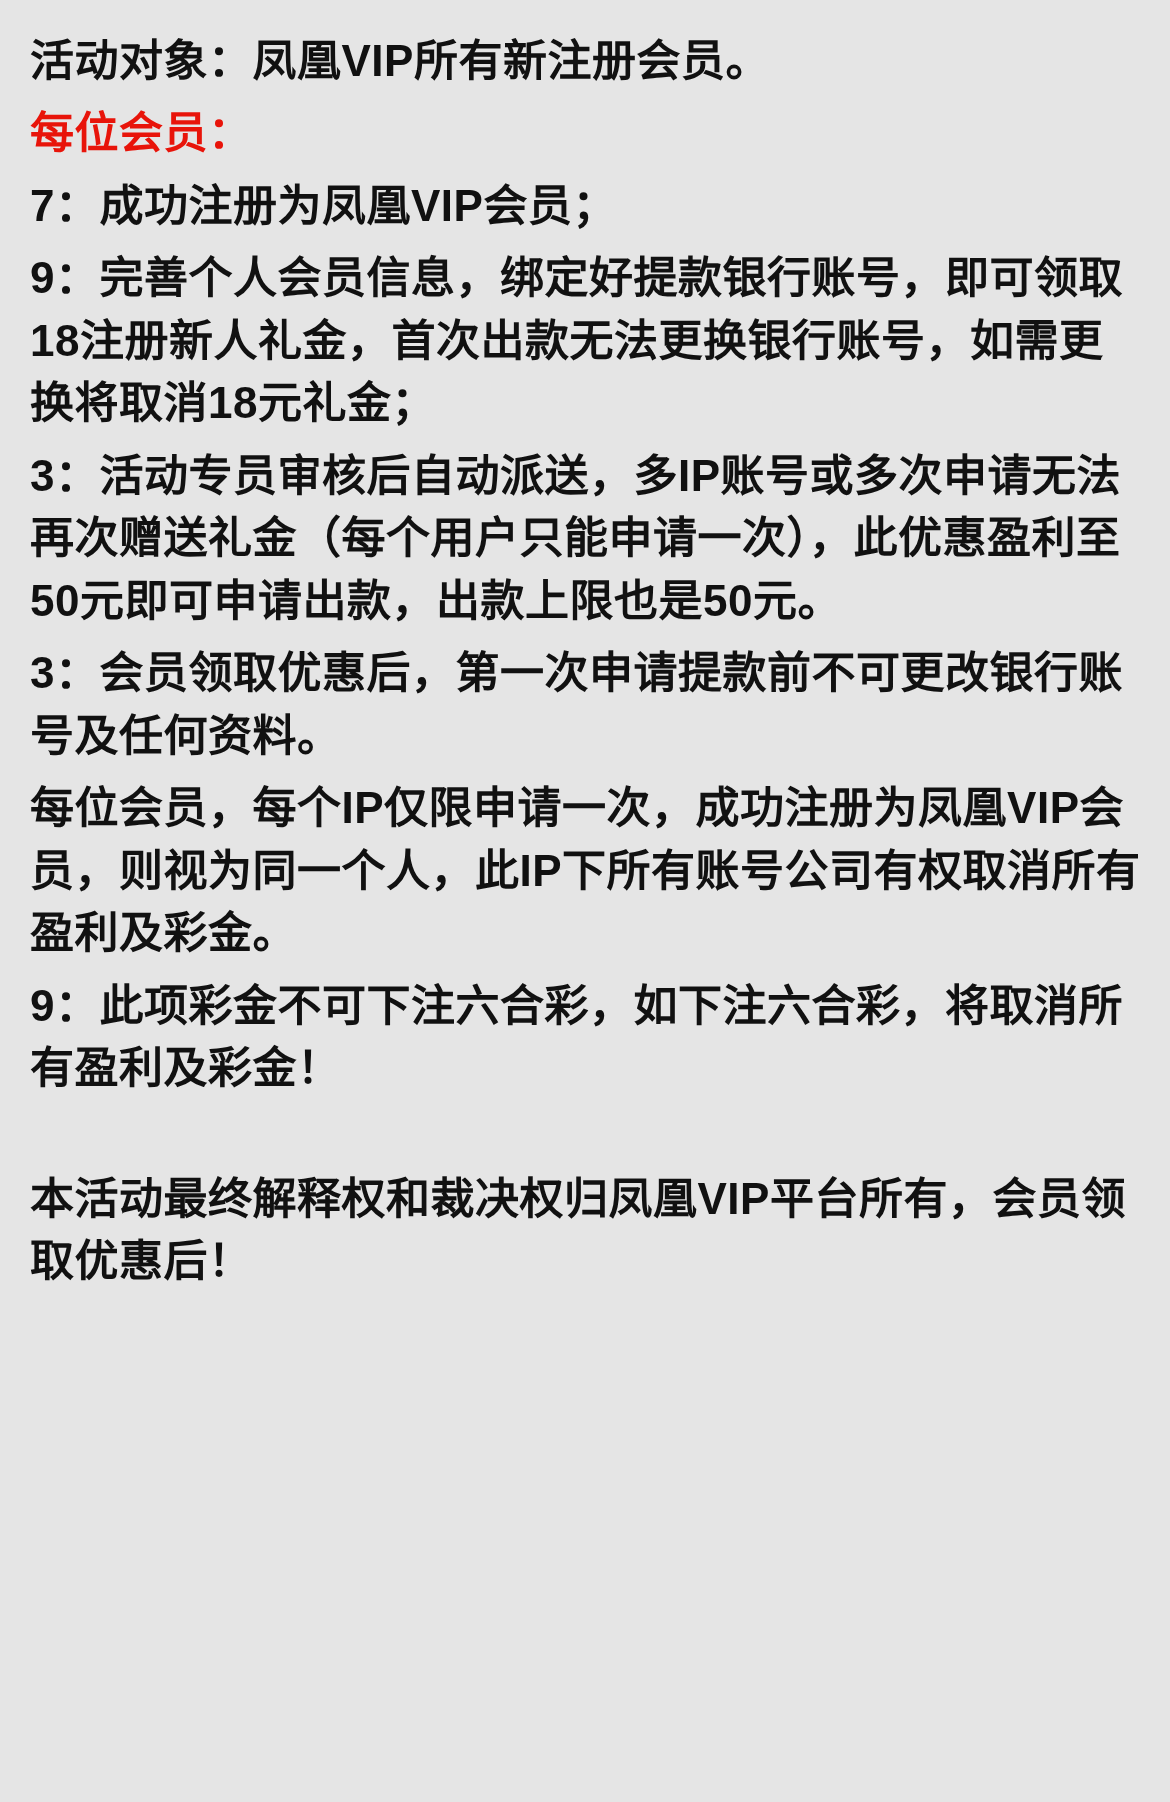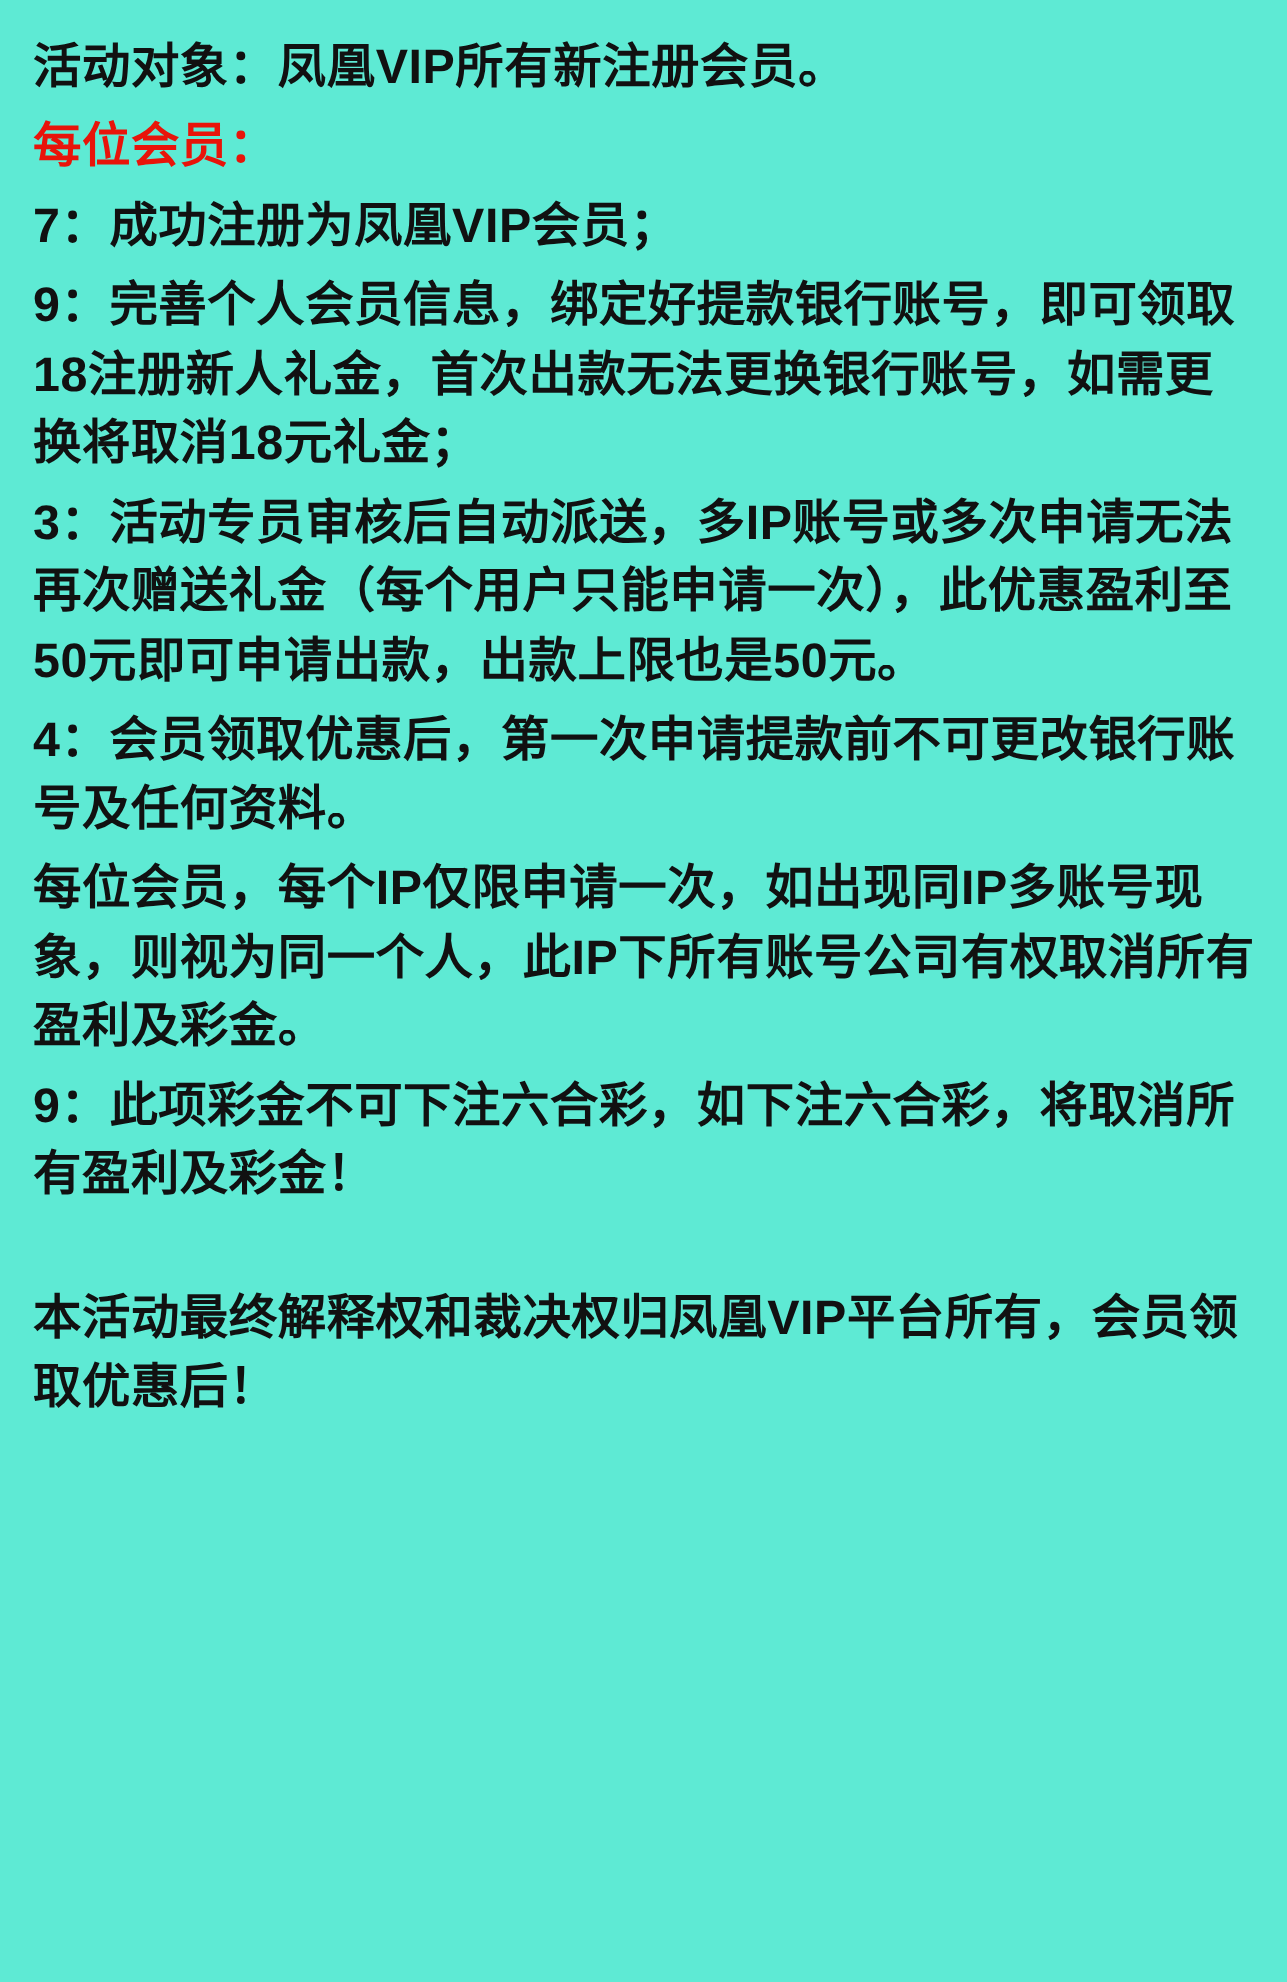--- a/index.html
+++ b/index.html
@@ -12,21 +12,21 @@
     min-height: 1802px;
     font-family: "Liberation Sans", "DejaVu Sans", sans-serif;
     color: #111111;
     -webkit-font-smoothing: antialiased;
   }
   .page {
     box-sizing: border-box;
     width: 1170px;
     min-height: 1802px;
     padding: 30px 28px 24px 30px;
-    background: #5eead4;
+    background: #e5e5e5;
   }
   .para {
     font-size: 44px;
     font-weight: 700;
     line-height: 1.42;
     letter-spacing: 0.5px;
     margin: 0 0 10px 0;
     color: #111111;
     word-break: break-all;
   }
@@ -46,23 +46,23 @@
 
 
   <p class="para red">每位会员：</p>
 
   <p class="para">7：成功注册为凤凰VIP会员；</p>
 
   <p class="para">9：完善个人会员信息，绑定好提款银行账号，即可领取18注册新人礼金，首次出款无法更换银行账号，如需更换将取消18元礼金；</p>
 
   <p class="para">3：活动专员审核后自动派送，多IP账号或多次申请无法再次赠送礼金（每个用户只能申请一次），此优惠盈利至50元即可申请出款，出款上限也是50元。</p>
 
-  <p class="para">4：会员领取优惠后，第一次申请提款前不可更改银行账号及任何资料。</p>
+  <p class="para">3：会员领取优惠后，第一次申请提款前不可更改银行账号及任何资料。</p>
 
-  <p class="para">每位会员，每个IP仅限申请一次，如出现同IP多账号现象，则视为同一个人，此IP下所有账号公司有权取消所有盈利及彩金。</p>
+  <p class="para">每位会员，每个IP仅限申请一次，成功注册为凤凰VIP会员，则视为同一个人，此IP下所有账号公司有权取消所有盈利及彩金。</p>
 
   <p class="para">9：此项彩金不可下注六合彩，如下注六合彩，将取消所有盈利及彩金！</p>
 
   <div class="spacer"></div>
 
   <p class="para">本活动最终解释权和裁决权归凤凰VIP平台所有，会员领取优惠后！</p>
 
 </div>
 
 </body></html>

